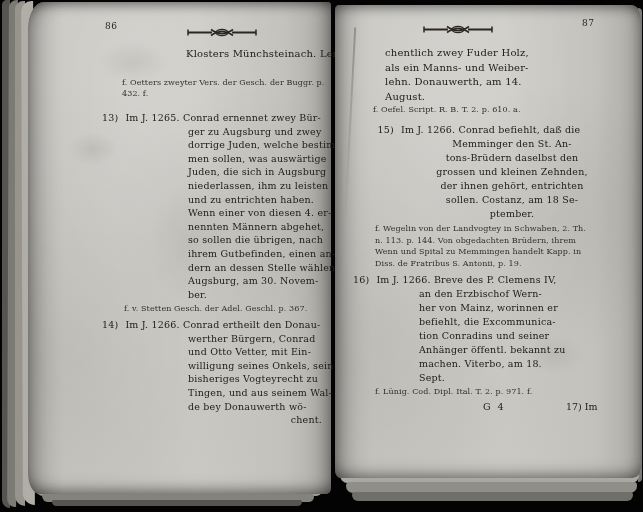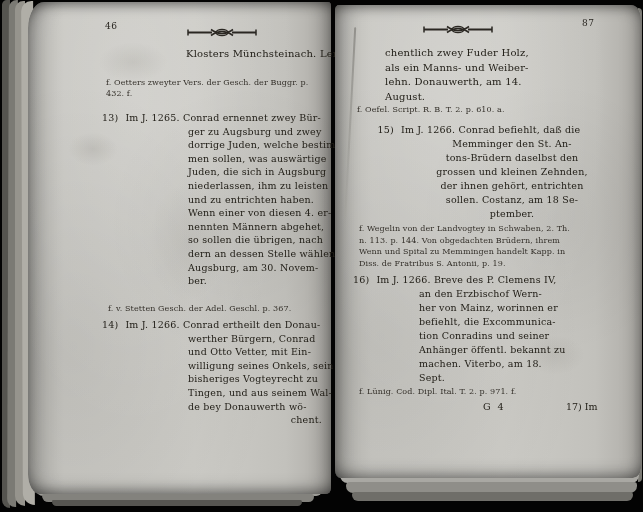--- a/index.html
+++ b/index.html
@@ -60,21 +60,21 @@
   .crease{
     position:absolute;left:14px;top:22px;width:2px;height:200px;
     background:linear-gradient(180deg,rgba(60,58,52,.35),rgba(60,58,52,.08) 70%,transparent);
     transform:rotate(3deg);border-radius:2px;
   }
 
   
   .pageno{position:absolute;font-size:9px;letter-spacing:.5px;color:#2a2722;}
   .ornament{position:absolute;}
   .cont-block{position:absolute;font-size:10px;line-height:15px;letter-spacing:.2px;}
-  .footnote{position:absolute;font-size:8px;line-height:11px;color:#34302a;letter-spacing:.1px;}
+  .footnote{position:absolute;font-size:8px;line-height:11px;color:#34302a;letter-spacing:.1px;margin-left:16px;}
   .entry{position:absolute;font-size:9.5px;letter-spacing:.2px;}
   .entry .ehead{white-space:nowrap;}
   .entry .enum{display:inline-block;margin-right:7px;}
   .elines{}
   .left-surface .entry{line-height:13.6px;}
   .left-surface .elines{margin-left:86px;}
   .right-surface .entry{line-height:14px;}
   .right-surface .elines{margin-left:66px;}
   .catchword-line{text-align:right;padding-right:6px;}
   .sigrow{position:absolute;font-size:9.5px;}
@@ -117,21 +117,21 @@
   <div class="edge-strip re1"></div>
   <div class="edge-strip rb1"></div>
   <div class="edge-strip rb2"></div>
   <div class="edge-strip rb3"></div>
 
   <div class="surface left-surface">
     <div class="stain s1"></div>
     <div class="stain s3"></div>
     <div class="stain s4"></div>
 
-    <div class="pageno" style="left:77px;top:19px;">46</div>
+    <div class="pageno" style="left:77px;top:19px;">86</div>
 
     <span class="ornament" style="left:157px;top:21px;">
       <svg width="74" height="11" viewBox="0 0 74 11">
         <g stroke="#2a2722" fill="none">
           <path d="M3 5.5 H27" stroke-width="2"></path>
           <path d="M47 5.5 H71" stroke-width="2"></path>
           <path d="M3 2.5 V8.5 M71 2.5 V8.5" stroke-width="1.5"></path>
           <path d="M26 8.5 Q37 .5 48 8.5" stroke-width="1.6"></path>
           <path d="M26 2.5 Q37 10.5 48 2.5" stroke-width="1.6"></path>
           <ellipse cx="37" cy="5.5" rx="6" ry="3" stroke-width="1.4"></ellipse>
@@ -155,20 +155,21 @@
       <div class="elines">
           <div class="tline">ger zu Augsburg und zwey</div>
           <div class="tline">dorrige Juden, welche bestim-</div>
           <div class="tline">men sollen, was auswärtige</div>
           <div class="tline">Juden, die sich in Augsburg</div>
           <div class="tline">niederlassen, ihm zu leisten</div>
           <div class="tline">und zu entrichten haben.</div>
           <div class="tline">Wenn einer von diesen 4. er-</div>
           <div class="tline">nennten Männern abgehet,</div>
           <div class="tline">so sollen die übrigen, nach</div>
+          <div class="tline">ihrem Gutbefinden, einen an-</div>
           <div class="tline">dern an dessen Stelle wählen,</div>
           <div class="tline">Augsburg, am 30. Novem-</div>
           <div class="tline">ber.</div>
         </div>
     </div>
 
     <div class="footnote fn13">
         <div class="tline">f. v. Stetten Gesch. der Adel. Geschl. p. 367.</div>
       </div>
 

